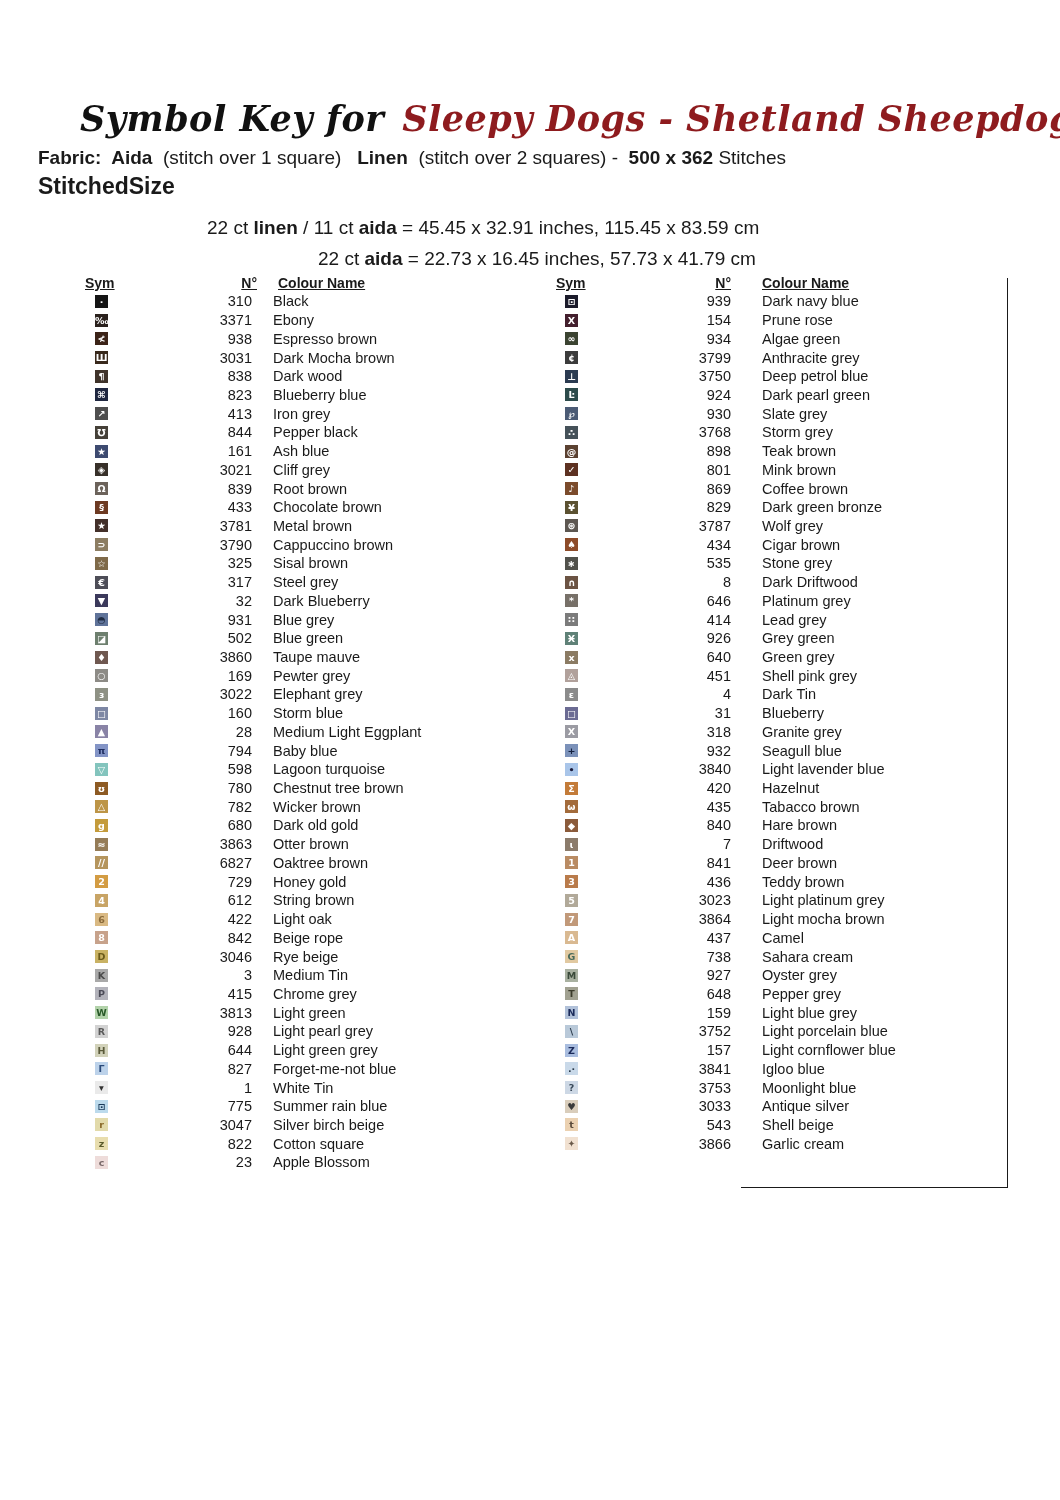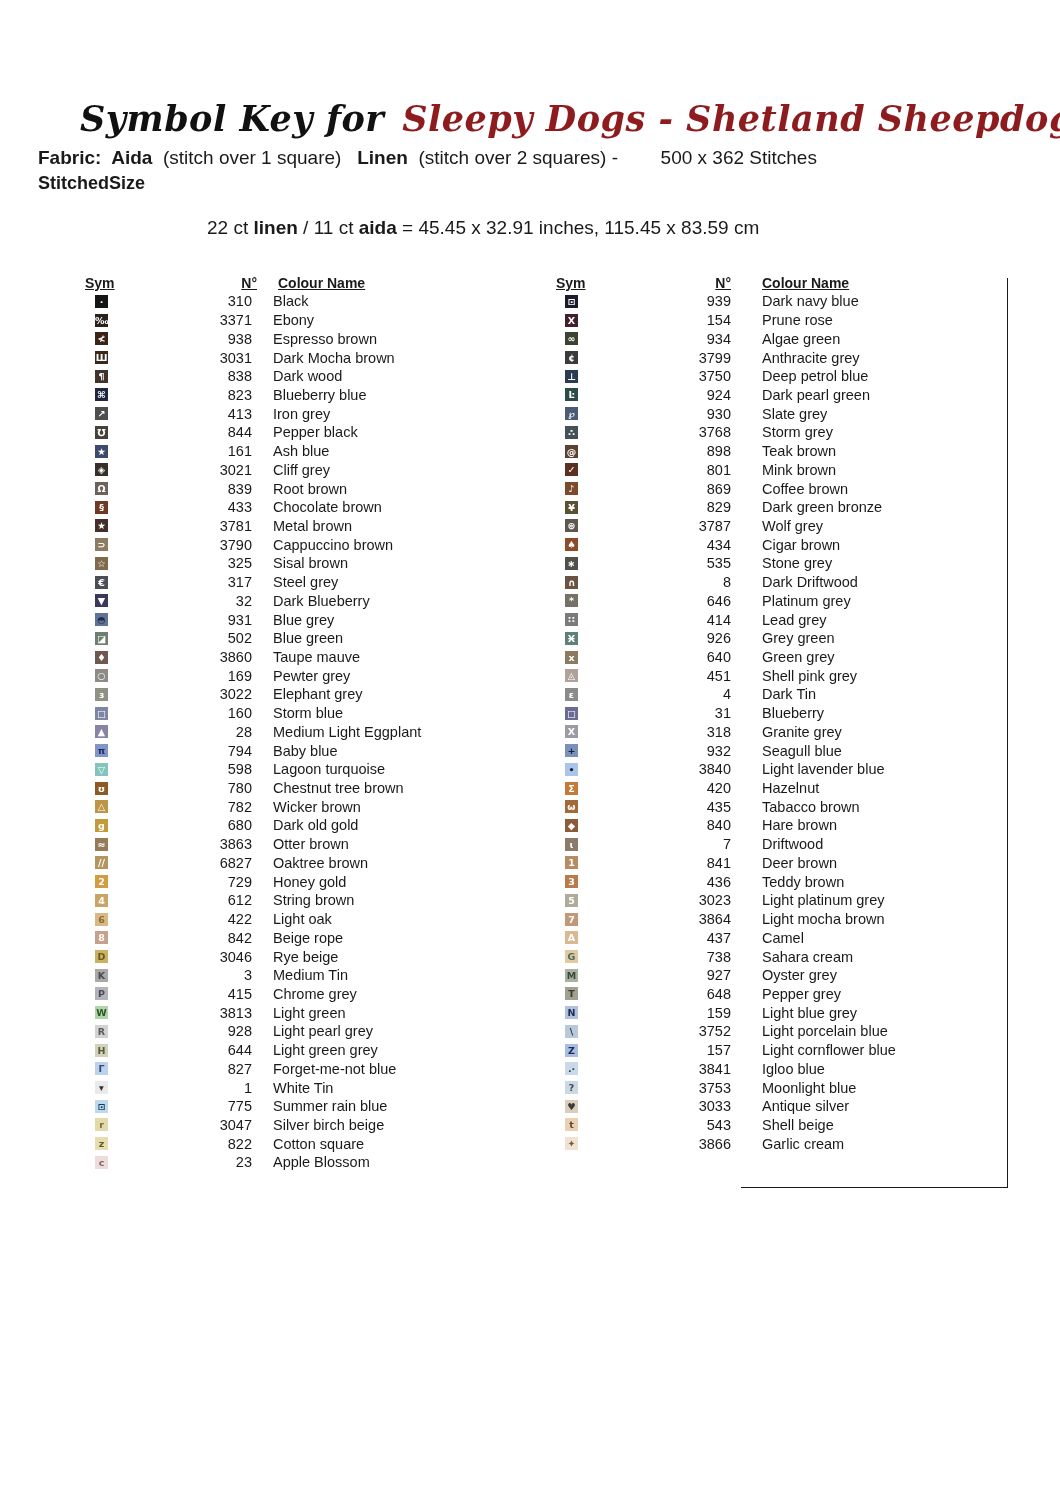--- a/index.html
+++ b/index.html
@@ -6,21 +6,21 @@
   .page{position:relative;width:1060px;height:1500px;background:#ffffff;margin:0 auto;
         font-family:"Liberation Sans",sans-serif;color:#1a1a1a;overflow:hidden;}
 
   .title{position:absolute;left:80px;top:98px;width:920px;height:48px;
          font-family:"DejaVu Serif",serif;font-style:italic;font-weight:bold;
          font-size:35px;white-space:nowrap;letter-spacing:0.5px;}
   .title .prefix{color:#111111;margin-right:18px;}
   .title .subject{color:#8e1b1e;}
 
   .fabric-line{position:absolute;left:38px;top:147px;font-size:19px;white-space:pre;}
-  .size-label{position:absolute;left:38px;top:173px;font-size:18px;font-weight:bold;}
+  .size-label{position:absolute;left:38px;top:173px;font-size:23px;font-weight:bold;}
   .size-line{position:absolute;font-size:19px;white-space:pre;}
   .size-line.line-0{left:207px;top:173px;margin-top:44px;}
   .size-line.line-1{left:187px;top:198px;}
   .size-line.line-2{left:283px;top:223px;}
   .size-line.line-3{left:318px;top:248px;}
 
   .th{position:absolute;top:275px;font-size:14px;font-weight:bold;text-decoration:underline;}
   #hdr-sym-l{left:85px;}  #hdr-num-l{left:108px;width:149px;text-align:right;}  #hdr-name-l{left:278px;}
   #hdr-sym-r{left:556px;} #hdr-num-r{left:578px;width:153px;text-align:right;} #hdr-name-r{left:762px;}
 
@@ -40,24 +40,25 @@
 </style>
 </head>
 <body>
 
 <div class="page">
 
   <div class="title">
     <span class="prefix" style="color: rgb(17, 17, 17);">Symbol Key for</span><span class="subject" style="color: rgb(142, 27, 30);">Sleepy Dogs - Shetland Sheepdog (regular)</span>
   </div>
 
-  <div class="fabric-line"><span style="font-weight: bold;">Fabric:  Aida</span><span>  (stitch over 1 square)   </span><span style="font-weight: bold;">Linen</span><span>  (stitch over 2 squares) -  </span><span style="font-weight: normal; margin-left: 32px;">500 x 362</span><span> Stitches</span></div>
+  <div class="fabric-line"><span style="font-weight: bold;">Fabric:  Aida</span><span>  (stitch over 1 square)   </span><span style="font-weight: bold;">Linen</span><span>  (stitch over 2 squares) -  </span><span style="font-weight: bold;">500 x 362</span><span> Stitches</span></div>
 
   <div class="size-label">StitchedSize</div>
   <div class="size-line line-0"><span>22 ct </span><span style="font-weight: bold;">linen</span><span> / 11 ct </span><span style="font-weight: bold;">aida</span><span> = 45.45 x 32.91 inches, 115.45 x 83.59 cm</span></div>
+  <div class="size-line line-3"><span>22 ct </span><span style="font-weight: bold;">aida</span><span> = 22.73 x 16.45 inches, 57.73 x 41.79 cm</span></div>
 
   <div class="th" id="hdr-sym-l">Sym</div>
   <div class="th" id="hdr-num-l">N°</div>
   <div class="th" id="hdr-name-l">Colour Name</div>
   <div class="th" id="hdr-sym-r">Sym</div>
   <div class="th" id="hdr-num-r">N°</div>
   <div class="th" id="hdr-name-r">Colour Name</div>
 
   <div class="col left">
       <div class="row">

